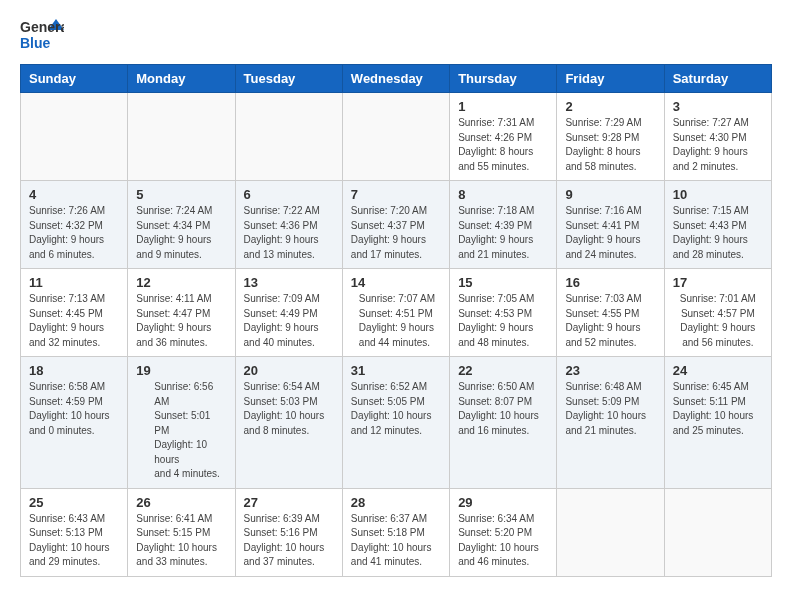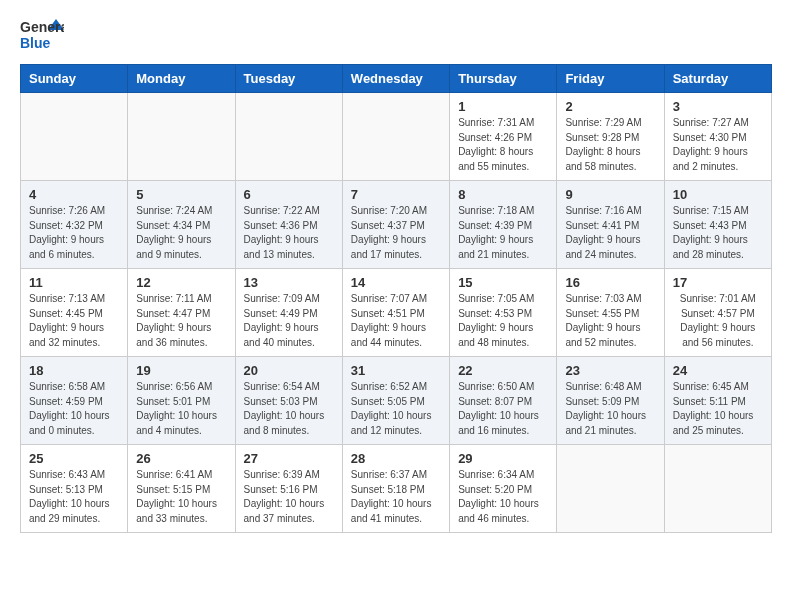--- a/index.html
+++ b/index.html
@@ -198,35 +198,35 @@
       <tr>
         <td>
           <span class="day-number">11</span>
           <div class="day-info" style="white-space: pre-line;">Sunrise: 7:13 AM
 Sunset: 4:45 PM
 Daylight: 9 hours
 and 32 minutes.</div>
         </td>
         <td>
           <span class="day-number">12</span>
-          <div class="day-info" style="white-space: pre-line;">Sunrise: 7:11 AM
+          <div class="day-info" style="white-space: pre-line;">Sunrise: 4:11 AM
 Sunset: 4:47 PM
 Daylight: 9 hours
 and 36 minutes.</div>
         </td>
         <td>
           <span class="day-number">13</span>
           <div class="day-info" style="white-space: pre-line;">Sunrise: 7:09 AM
 Sunset: 4:49 PM
 Daylight: 9 hours
 and 40 minutes.</div>
         </td>
         <td>
           <span class="day-number">14</span>
-          <div class="day-info" style="white-space: pre-line;">Sunrise: 7:07 AM
+          <div class="day-info" style="white-space: pre-line; margin-left: 8px;">Sunrise: 7:07 AM
 Sunset: 4:51 PM
 Daylight: 9 hours
 and 44 minutes.</div>
         </td>
         <td>
           <span class="day-number">15</span>
           <div class="day-info" style="white-space: pre-line;">Sunrise: 7:05 AM
 Sunset: 4:53 PM
 Daylight: 9 hours
 and 48 minutes.</div>
@@ -249,21 +249,21 @@
       <tr>
         <td>
           <span class="day-number">18</span>
           <div class="day-info" style="white-space: pre-line;">Sunrise: 6:58 AM
 Sunset: 4:59 PM
 Daylight: 10 hours
 and 0 minutes.</div>
         </td>
         <td>
           <span class="day-number">19</span>
-          <div class="day-info" style="white-space: pre-line;">Sunrise: 6:56 AM
+          <div class="day-info" style="white-space: pre-line; margin-left: 18px;">Sunrise: 6:56 AM
 Sunset: 5:01 PM
 Daylight: 10 hours
 and 4 minutes.</div>
         </td>
         <td>
           <span class="day-number">20</span>
           <div class="day-info" style="white-space: pre-line;">Sunrise: 6:54 AM
 Sunset: 5:03 PM
 Daylight: 10 hours
 and 8 minutes.</div>

